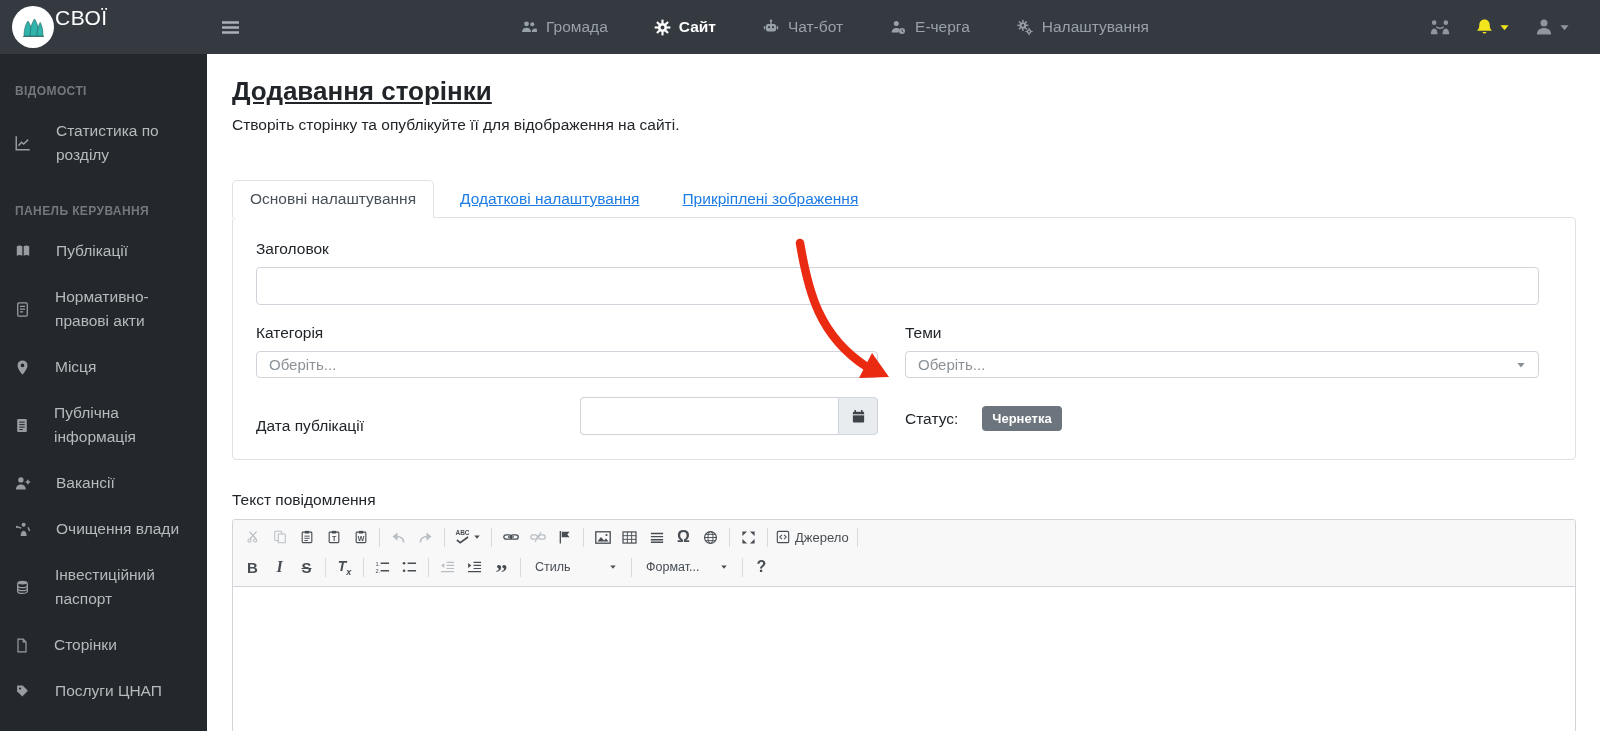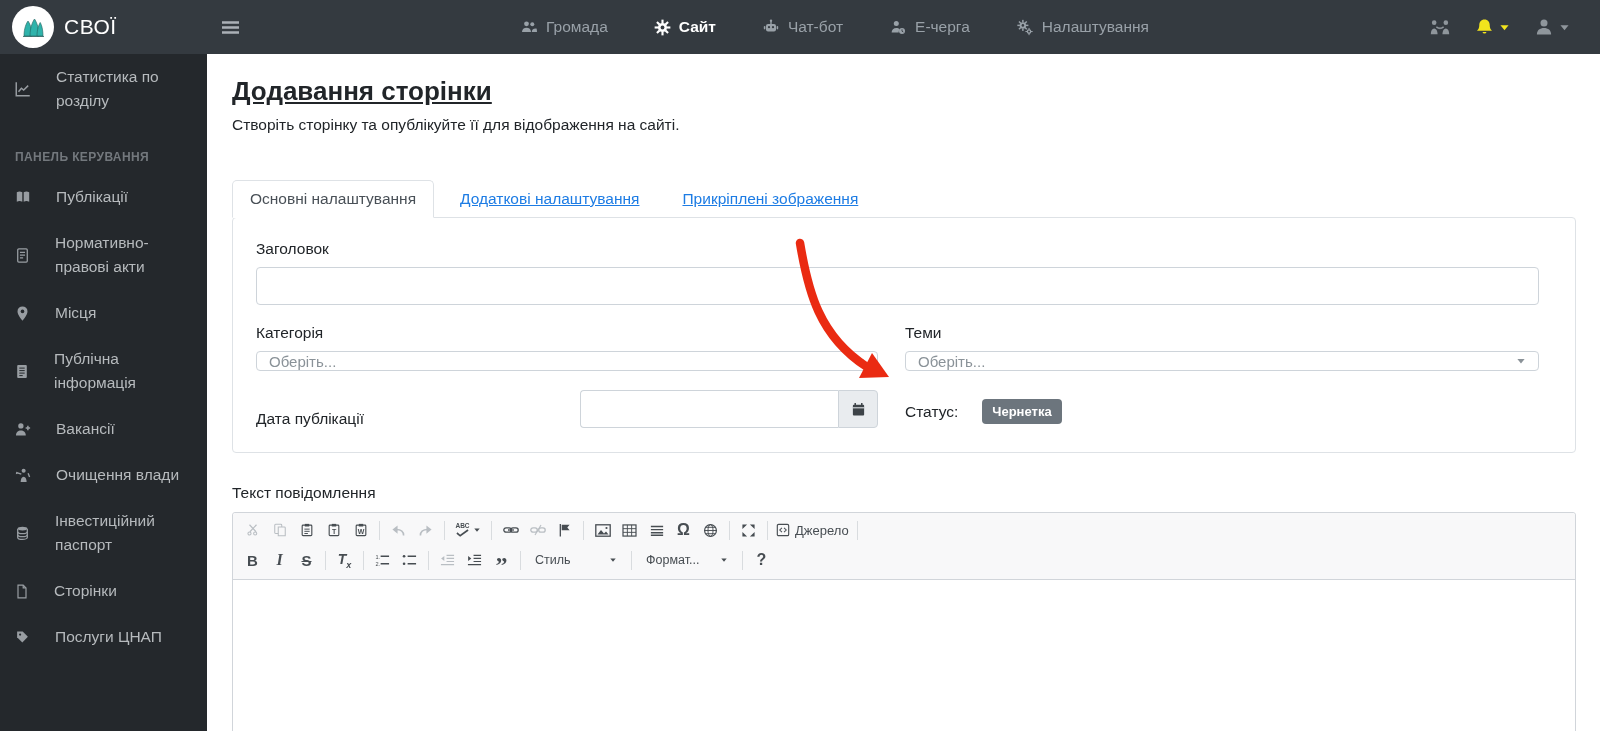--- a/index.html
+++ b/index.html
@@ -1,21 +1,21 @@
 <!DOCTYPE html>
 <html><head>
 <meta charset="utf-8">
 <style>
   * { margin:0; padding:0; box-sizing:border-box; }
   html,body { width:1600px; height:731px; overflow:hidden; font-family:"Liberation Sans","DejaVu Sans",sans-serif; background:#fff; }
   .app { position:relative; width:1600px; height:731px; }
 
   
   .topbar { position:absolute; left:0; top:0; width:1600px; height:54px; background:#343a40; display:flex; align-items:center; z-index:10; }
-  .brand { width:207px; flex:none; display:flex; align-items:center; gap:10px; padding-left:12px; cursor:pointer; }
+  .brand { width:207px; flex:none; display:flex; gap:1px; padding-left:12px; cursor:pointer; }
   .logo { width:42px; height:42px; border-radius:50%; background:#fff; display:flex; align-items:center; justify-content:center; flex:none; }
   .brand-text { color:#fff; font-size:21px; font-weight:500; letter-spacing:.5px; }
   .hamburger { margin-left:14px; background:none; border:none; color:#aab0b6; cursor:pointer; display:flex; align-items:center; }
   .topnav { flex:1; display:flex; justify-content:center; align-items:center; gap:46px; }
   .nav-item { display:flex; align-items:center; gap:8px; color:#99a1a8; font-size:15.5px; text-decoration:none; cursor:pointer; }
   .nav-item.active { color:#fff; font-weight:700; }
   .nav-item svg { flex:none; }
   .top-right { display:flex; align-items:center; gap:24px; padding-right:30px; }
   .top-icon-btn { display:flex; align-items:center; gap:5px; color:#8f969c; cursor:pointer; text-decoration:none; }
   .bell { color:#f2e41d; }
@@ -35,21 +35,21 @@
   .tab { padding:9px 17px; font-size:15.5px; cursor:pointer; text-decoration:none; }
   .tab.active { background:#fff; color:#495057; border:1px solid #dee2e6; border-bottom:1px solid #fff; border-radius:5px 5px 0 0; margin-bottom:-1px; }
   .tab.link { color:#1d7ce4; margin-left:9px;text-decoration:underline; }
 
   .panel { border:1px solid #dee2e6; border-radius:4px; padding:22px 36px 24px 23px; position:relative; z-index:1; }
   .form-label { display:block; font-size:15.5px; color:#212529; margin-bottom:9px; }
   .text-input { width:100%; height:38px; border:1px solid #ced4da; border-radius:4px; font-size:15px; color:#495057; padding:0 12px; outline:none; font-family:inherit; }
   .form-grid { display:flex; margin-top:19px; }
   .col-l { width:622px; flex:none; }
   .col-r { flex:1; margin-left:27px; }
-  .select-box { height:20px; border:1px solid #ced4da; border-radius:4px; background:#fff; display:flex; align-items:center; justify-content:space-between; padding:0 12px; cursor:pointer; }
+  .select-box { height:27px; border:1px solid #ced4da; border-radius:4px; background:#fff; display:flex; align-items:center; justify-content:space-between; padding:0 12px; cursor:pointer; }
   .select-placeholder { color:#8a9298; font-size:15px; }
   .select-caret { color:#8a9298; }
 
   .row3 { display:flex; margin-top:19px; }
   .date-row { display:flex; align-items:flex-end; }
   .date-row .form-label { flex:1; margin:6px 0 0 0; }
   .date-group { width:298px; flex:none; display:flex; }
   .date-input { flex:1; height:38px; border:1px solid #ced4da; border-right:none; border-radius:4px 0 0 4px; outline:none; padding:0 10px; font-size:15px; font-family:inherit; }
   .date-btn { width:40px; height:38px; flex:none; background:#e9ecef; border:1px solid #ced4da; border-radius:0 4px 4px 0; display:flex; align-items:center; justify-content:center; color:#3d4348; cursor:pointer; }
   .status-row { display:flex; align-items:center; gap:24px; padding-top:5px; }
@@ -206,20 +206,21 @@
             <path d="M2.3 14c0-3.5 2.5-5.2 5.7-5.2s5.7 1.7 5.7 5.2z"></path>
         </svg>
         <svg width="11" height="9" viewBox="0 0 12 10" fill="currentColor">
           <path d="M1.5 2.5l4.5 5.5 4.5-5.5z"></path>
         </svg>
       </a>
     </div>
   </header>
 
   <aside class="sidebar">
+    <div class="side-title">ВІДОМОСТІ</div>
 
     <a class="side-item">
       <svg width="18" height="18" viewBox="0 0 16 16" fill="none" stroke="currentColor" stroke-width="1.3">
         <path d="M2 2v12h12"></path>
           <path d="M4 10.5l2.6-3.2 2 1.6L12.6 5"></path>
       </svg>
       <span>Статистика по розділу</span>
     </a>
 
     <div class="side-title" style="padding-top:26px;">ПАНЕЛЬ КЕРУВАННЯ</div>

